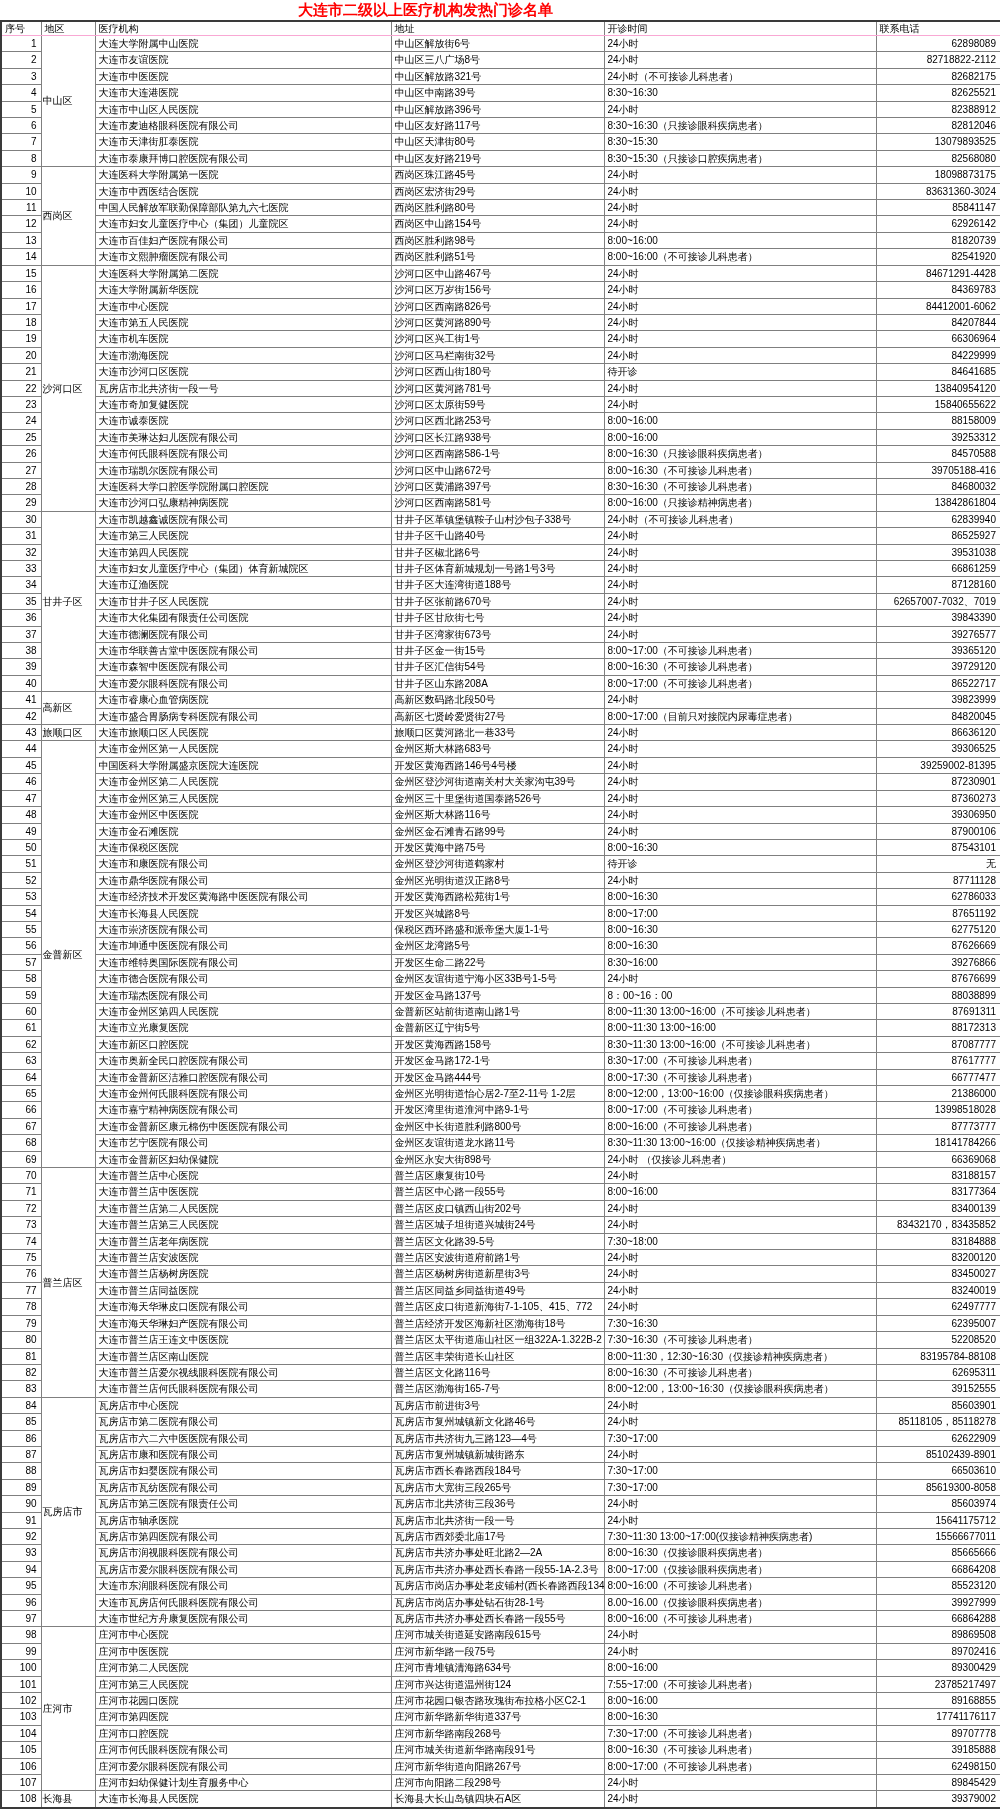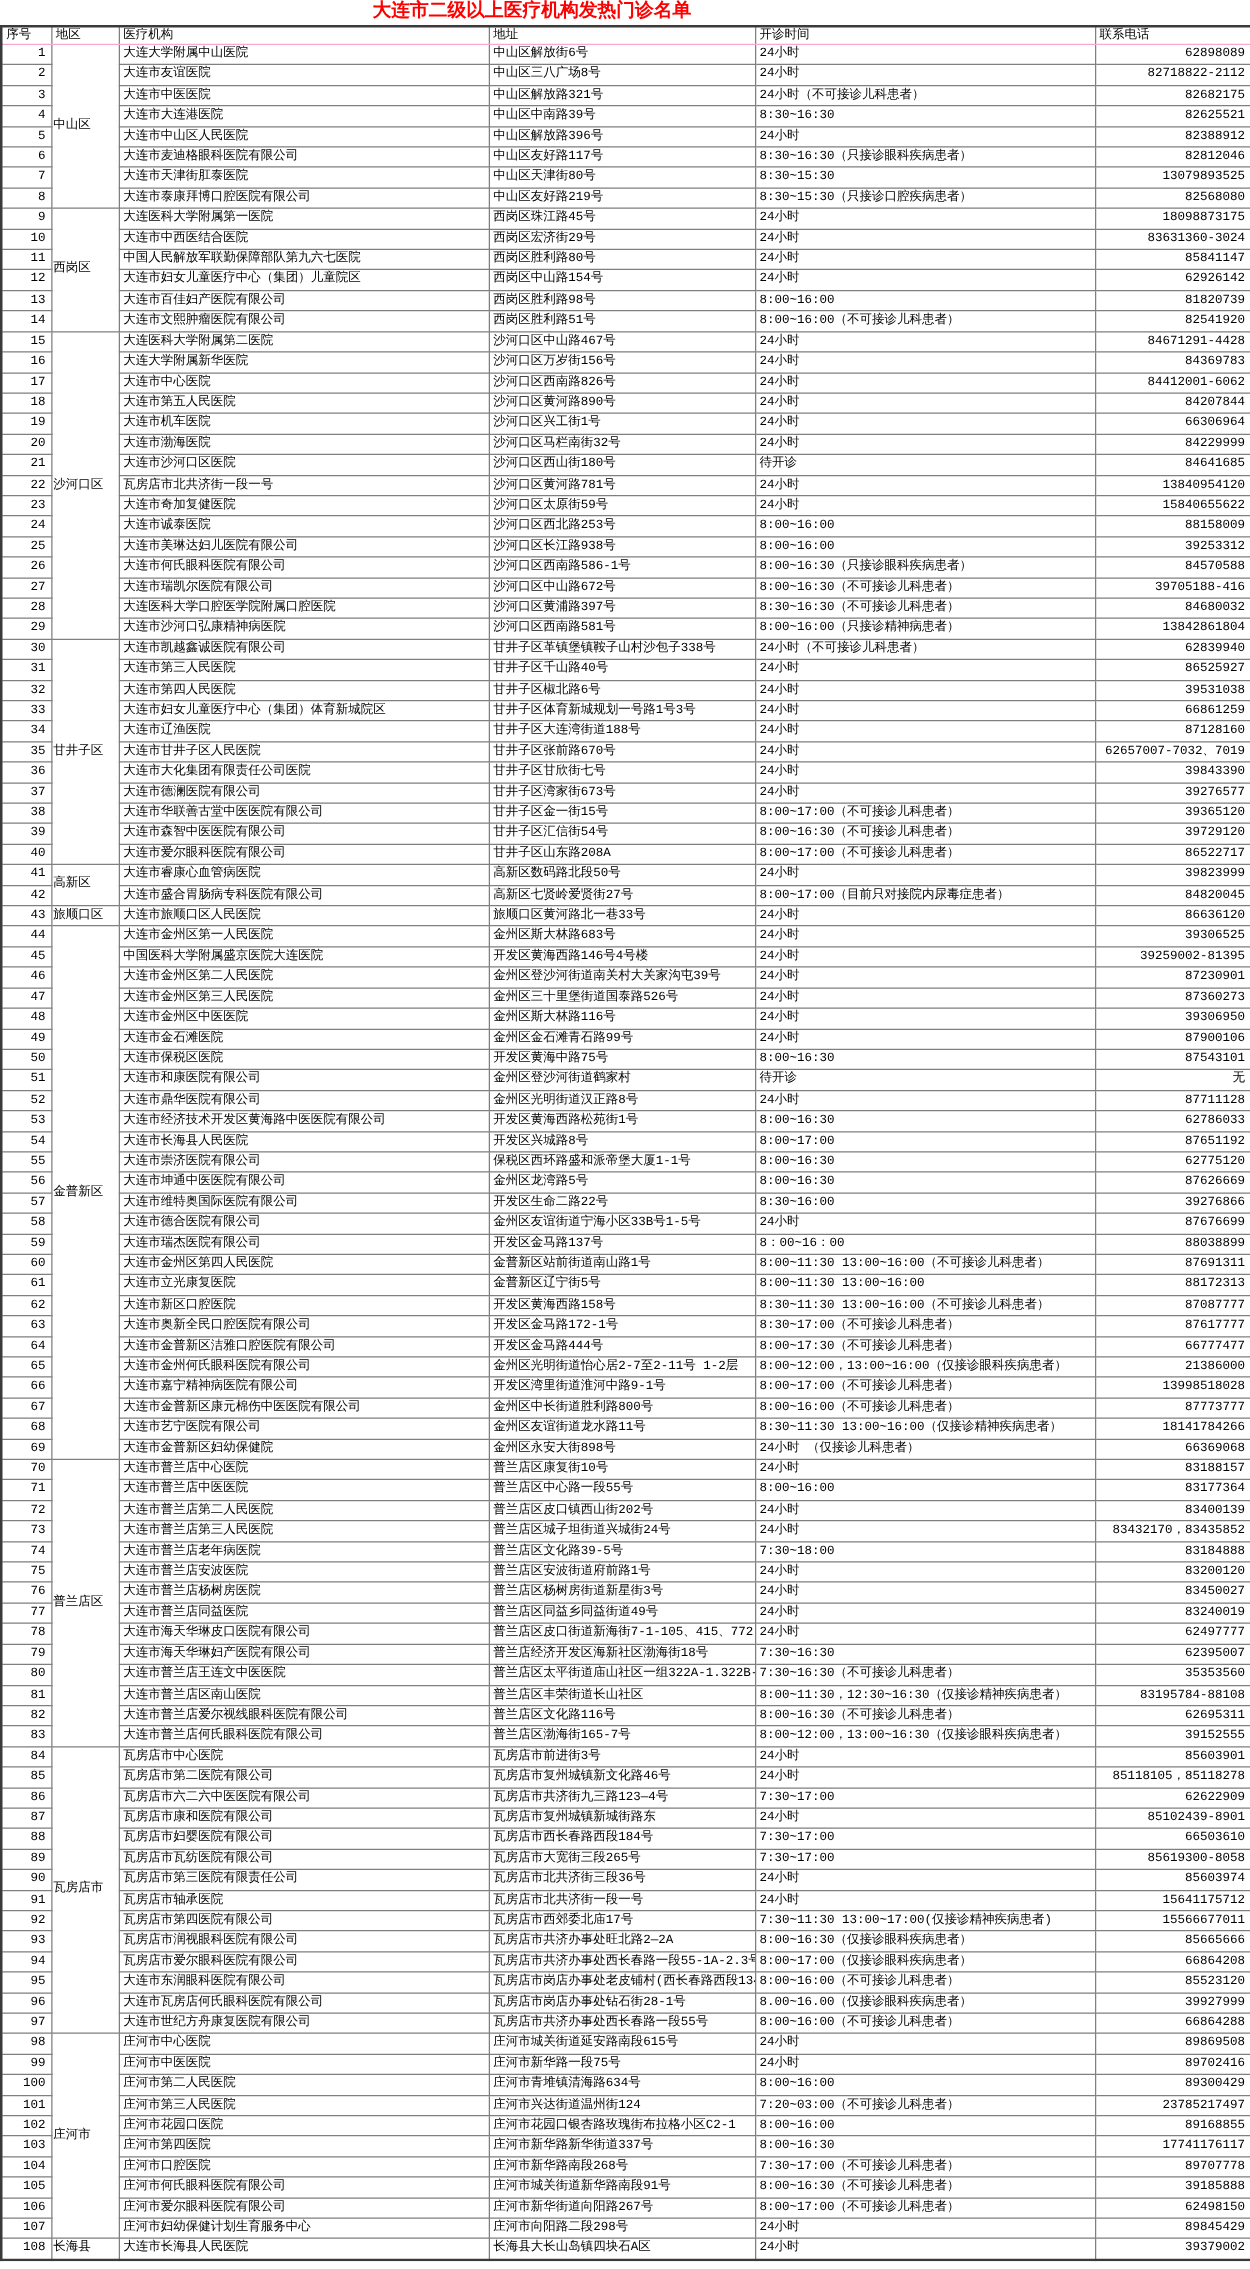--- a/index.html
+++ b/index.html
@@ -1,17 +1,17 @@
 <!DOCTYPE html>
 <html><head>
 <meta charset="utf-8">
 <style>
   html,body{margin:0;padding:0;background:#fff;}
   body{width:1000px;font-family:"Liberation Sans","DejaVu Sans",sans-serif;color:#000;}
-  .page{width:851px;font-family:Liberation Mono, monospace;}
+  .page{width:851px;}
   .title{height:20px;line-height:20px;text-align:center;font-size:15px;font-weight:bold;}
   table{border-collapse:collapse;width:1000px;table-layout:fixed;}
   col.c-num{width:40px;}
   col.c-region{width:54px;}
   col.c-inst{width:296px;}
   col.c-addr{width:213px;}
   col.c-hours{width:272px;}
   col.c-phone{width:125px;}
   th,td{border:1px solid #7f7f7f;padding:0 3px;overflow:hidden;white-space:nowrap;
         font-size:10px;font-weight:normal;height:15.4px;line-height:15.4px;text-align:left;}
@@ -607,21 +607,21 @@
           <td class="inst">大连市海天华琳妇产医院有限公司</td>
           <td class="addr">普兰店经济开发区海新社区渤海街18号</td>
           <td class="hours">7:30~16:30</td>
           <td class="phone">62395007</td>
         </tr>
         <tr>
           <td class="num">80</td>
           <td class="inst">大连市普兰店王连文中医医院</td>
           <td class="addr">普兰店区太平街道庙山社区一组322A-1.322B-2</td>
           <td class="hours">7:30~16:30（不可接诊儿科患者）</td>
-          <td class="phone">35353560</td>
+          <td class="phone">52208520</td>
         </tr>
         <tr>
           <td class="num">81</td>
           <td class="inst">大连市普兰店区南山医院</td>
           <td class="addr">普兰店区丰荣街道长山社区</td>
           <td class="hours">8:00~11:30，12:30~16:30（仅接诊精神疾病患者）</td>
           <td class="phone">83195784-88108</td>
         </tr>
         <tr>
           <td class="num">82</td>
@@ -755,21 +755,21 @@
           <td class="num">100</td>
           <td class="inst">庄河市第二人民医院</td>
           <td class="addr">庄河市青堆镇清海路634号</td>
           <td class="hours">8:00~16:00</td>
           <td class="phone">89300429</td>
         </tr>
         <tr>
           <td class="num">101</td>
           <td class="inst">庄河市第三人民医院</td>
           <td class="addr">庄河市兴达街道温州街124</td>
-          <td class="hours">7:20~03:00（不可接诊儿科患者）</td>
+          <td class="hours">7:55~17:00（不可接诊儿科患者）</td>
           <td class="phone">23785217497</td>
         </tr>
         <tr>
           <td class="num">102</td>
           <td class="inst">庄河市花园口医院</td>
           <td class="addr">庄河市花园口银杏路玫瑰街布拉格小区C2-1</td>
           <td class="hours">8:00~16:00</td>
           <td class="phone">89168855</td>
         </tr>
         <tr>

